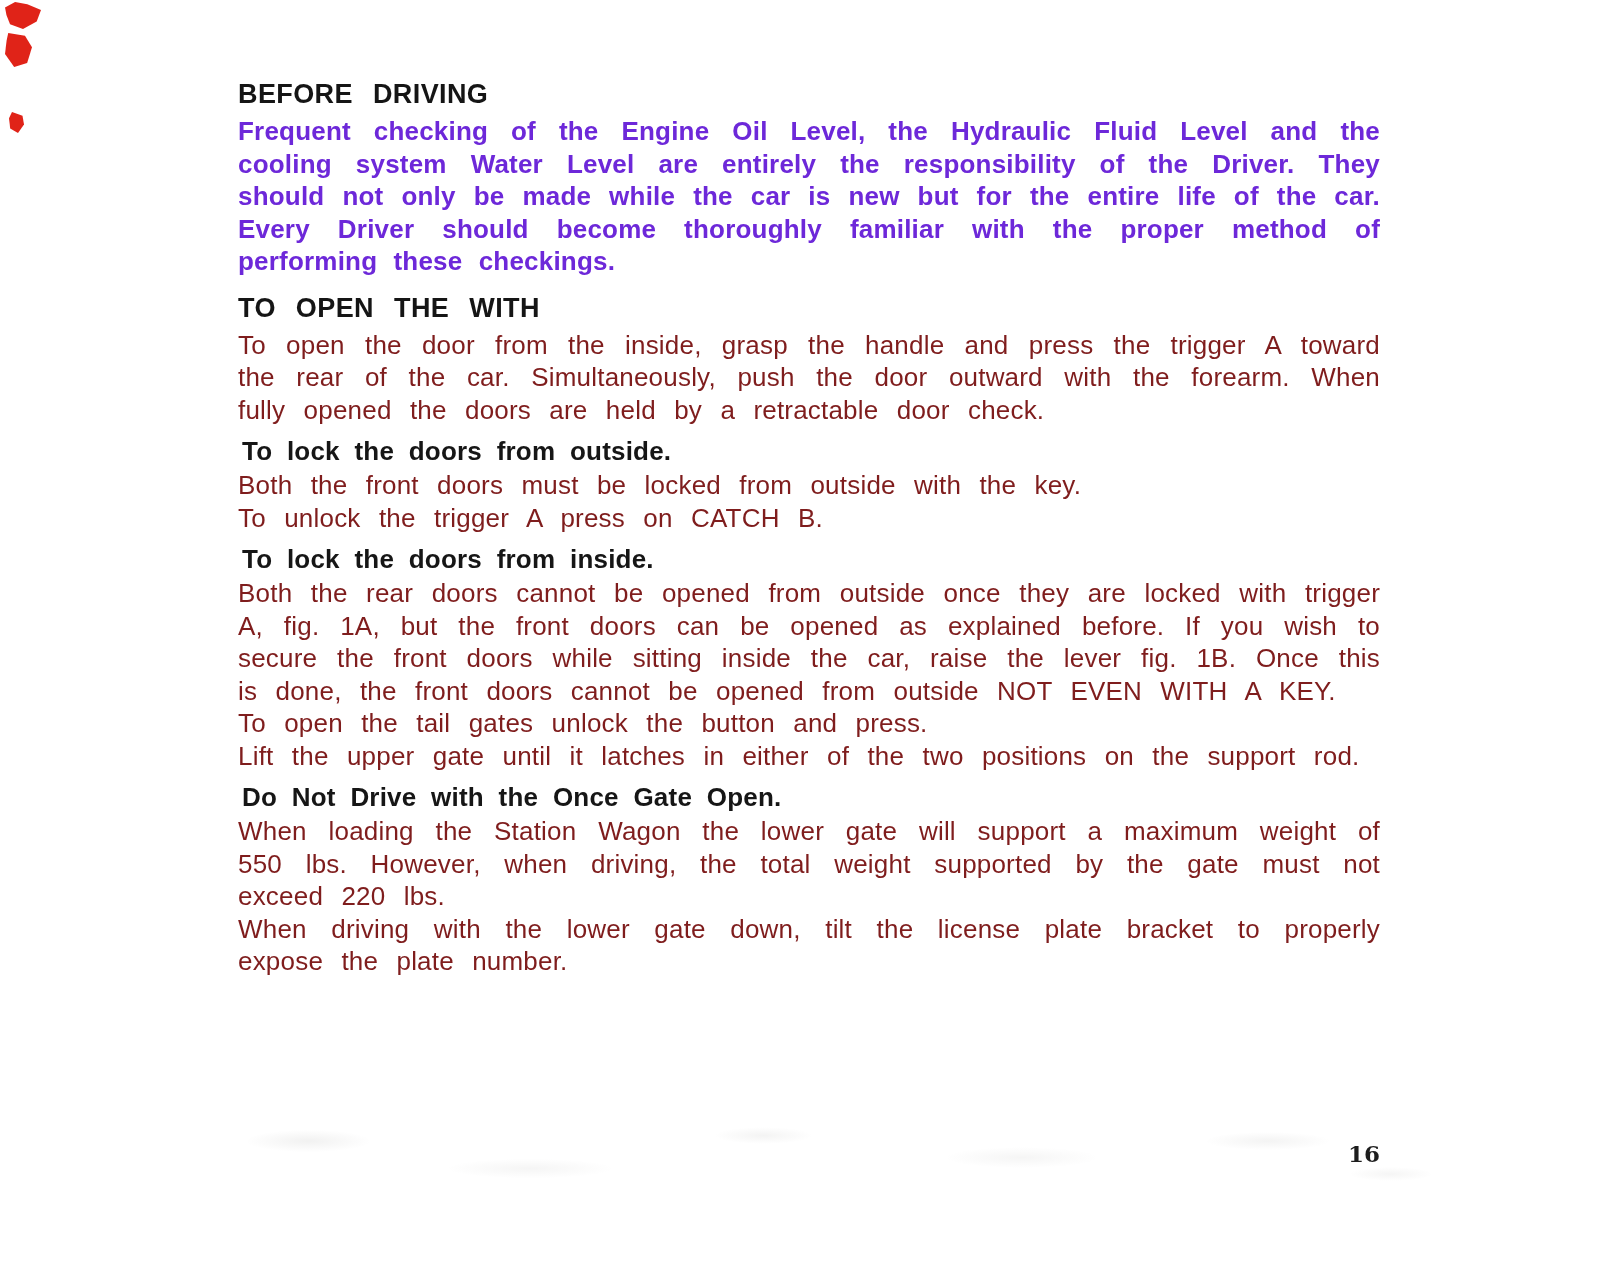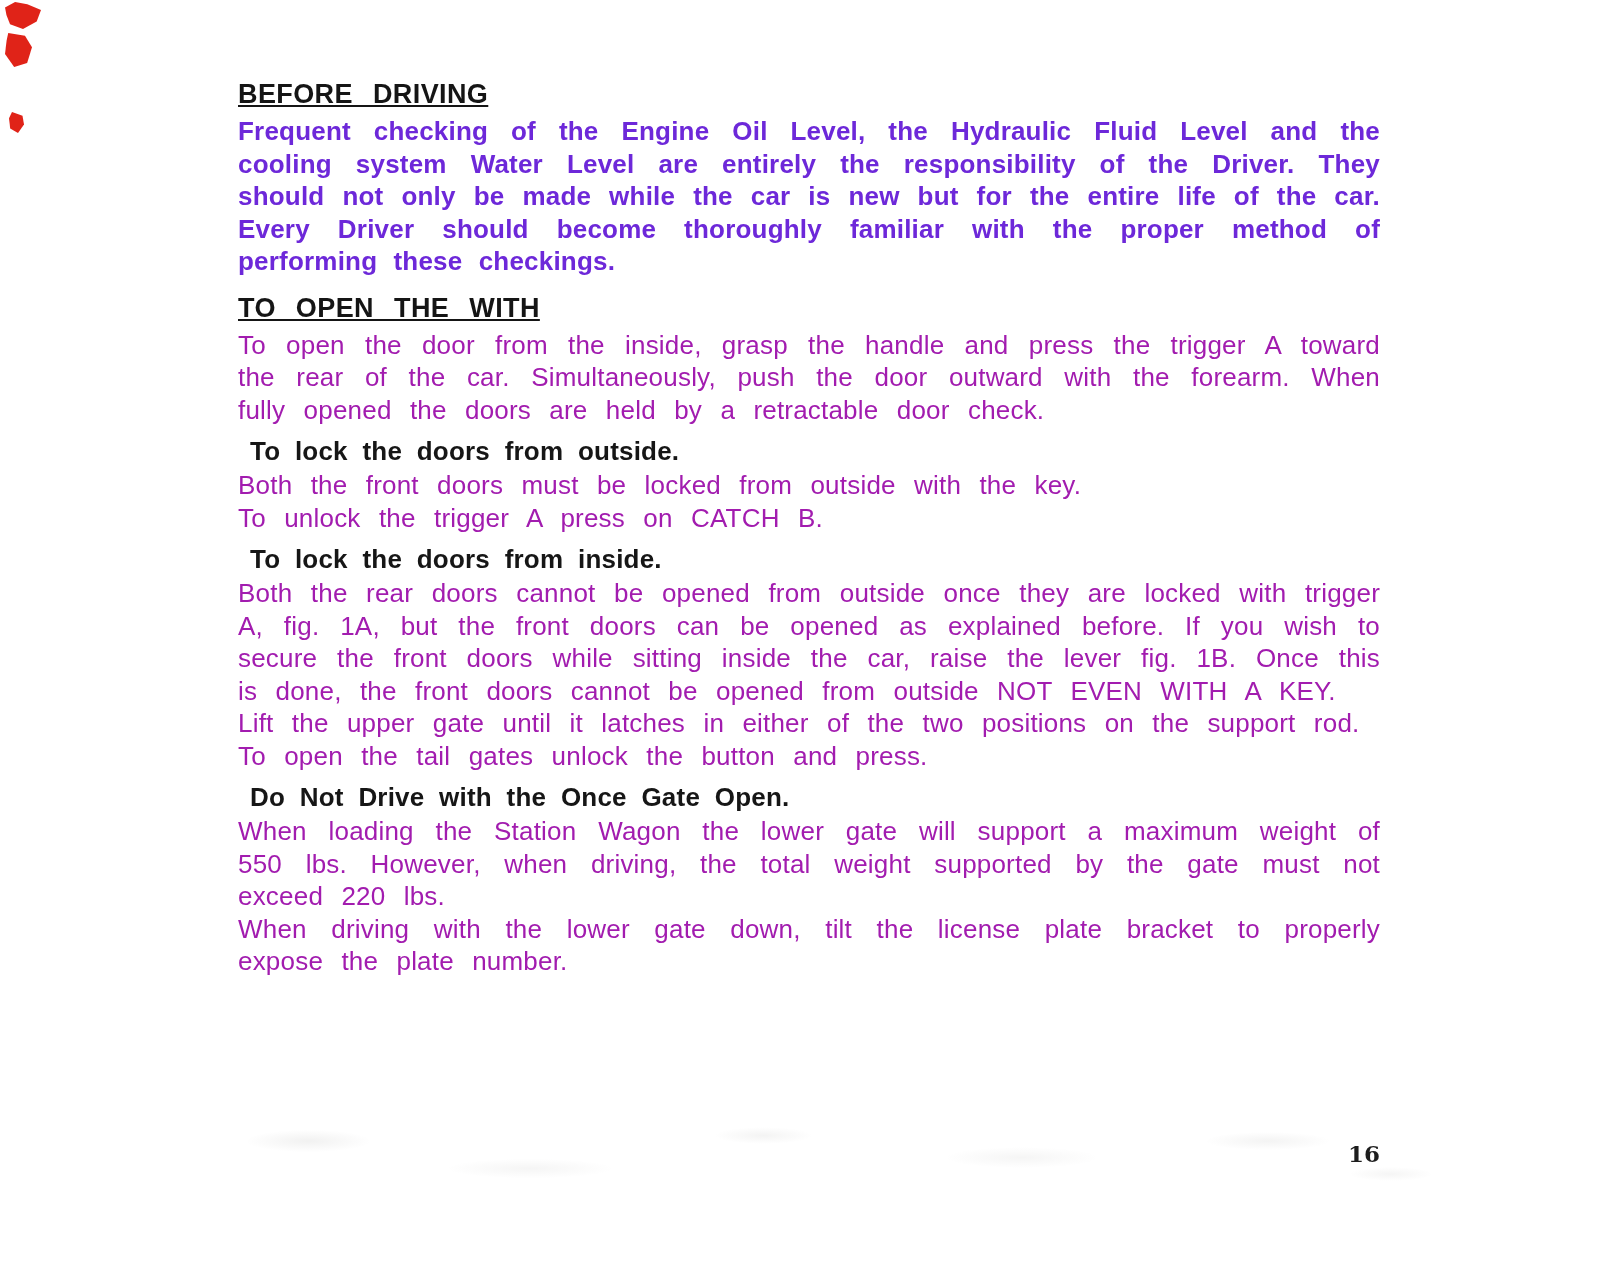--- a/index.html
+++ b/index.html
@@ -25,41 +25,40 @@
     width: 1142px;
   }
   .heading-caps {
     font-size: 27px;
     font-weight: 700;
     color: #151515;
     letter-spacing: 0.4px;
     word-spacing: 0.45em;
     line-height: 32px;
     margin: 14px 0 5px 0;
-    text-decoration: underline;
   }
   .heading-caps:first-child { margin-top: 0; }
   .heading-sub {
     font-size: 26px;
     font-weight: 700;
     color: #161616;
     letter-spacing: 0.2px;
     word-spacing: 0.28em;
     line-height: 32px;
-    margin: 9px 0 2px 12px;
+    margin: 9px 0 2px 4px;
   }
   .para {
     font-size: 26px;
     font-weight: 400;
     line-height: 32.5px;
     letter-spacing: 0.2px;
     word-spacing: 0.42em;
     text-align: justify;
     margin: 0;
-    color: #a21caf;
+    color: #7f1d1d;
   }
   .para-bold {
     font-weight: 700;
     color: #6d28d9;
     word-spacing: 0.34em;
   }
   .page-number {
     position: absolute;
     left: 238px;
     width: 1142px;
@@ -114,22 +113,22 @@
   <main class="content" id="sections">
       <h2 class="heading-caps">BEFORE DRIVING</h2>
       <p class="para para-bold">Frequent checking of the Engine Oil Level, the Hydraulic Fluid Level and the cooling system Water Level are entirely the responsibility of the Driver. They should not only be made while the car is new but for the entire life of the car. Every Driver should become thoroughly familiar with the proper method of performing these checkings.</p>
       <h2 class="heading-caps">TO OPEN THE WITH</h2>
       <p class="para">To open the door from the inside, grasp the handle and press the trigger A toward the rear of the car. Simultaneously, push the door outward with the forearm. When fully opened the doors are held by a retractable door check.</p>
       <h3 class="heading-sub">To lock the doors from outside.</h3>
       <p class="para">Both the front doors must be locked from outside with the key.</p>
       <p class="para">To unlock the trigger A press on CATCH B.</p>
       <h3 class="heading-sub">To lock the doors from inside.</h3>
       <p class="para">Both the rear doors cannot be opened from outside once they are locked with trigger A, fig. 1A, but the front doors can be opened as explained before. If you wish to secure the front doors while sitting inside the car, raise the lever fig. 1B. Once this is done, the front doors cannot be opened from outside NOT EVEN WITH A KEY.</p>
+      <p class="para">To open the tail gates unlock the button and press.</p>
       <p class="para">Lift the upper gate until it latches in either of the two positions on the support rod.</p>
-      <p class="para">To open the tail gates unlock the button and press.</p>
       <h3 class="heading-sub">Do Not Drive with the Once Gate Open.</h3>
       <p class="para">When loading the Station Wagon the lower gate will support a maximum weight of 550 lbs. However, when driving, the total weight supported by the gate must not exceed 220 lbs.</p>
       <p class="para">When driving with the lower gate down, tilt the license plate bracket to properly expose the plate number.</p>
     </main>
 
   <div class="scan-noise"></div>
 
   <div class="page-number">16</div>
 </div>
 

